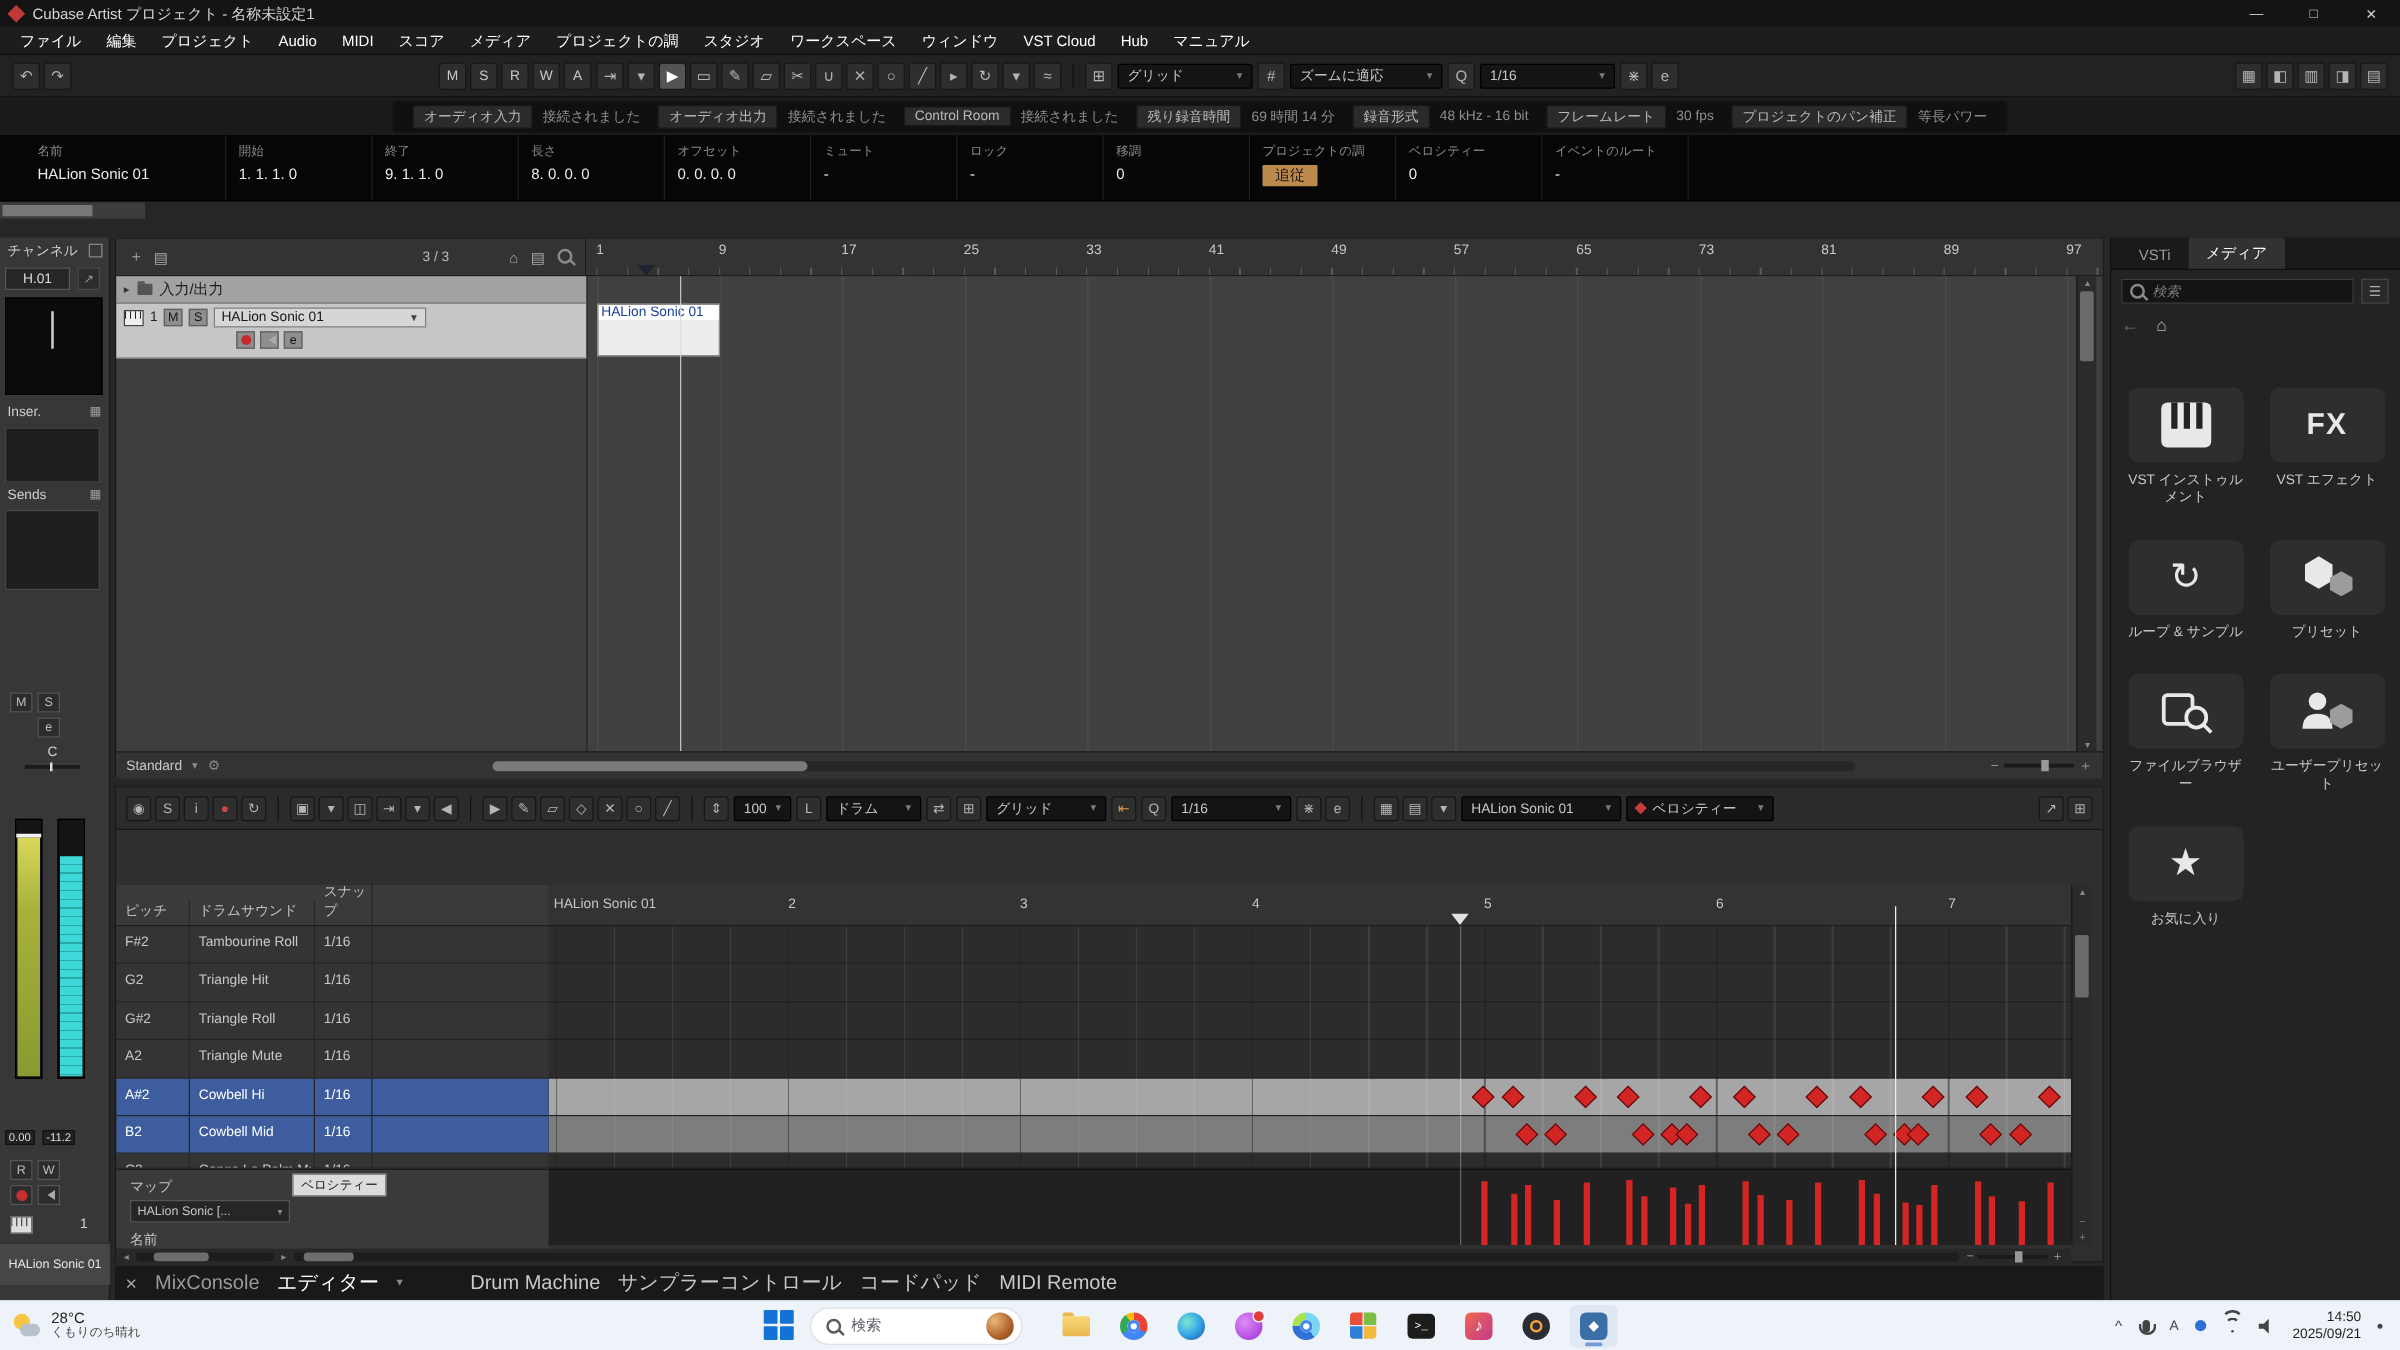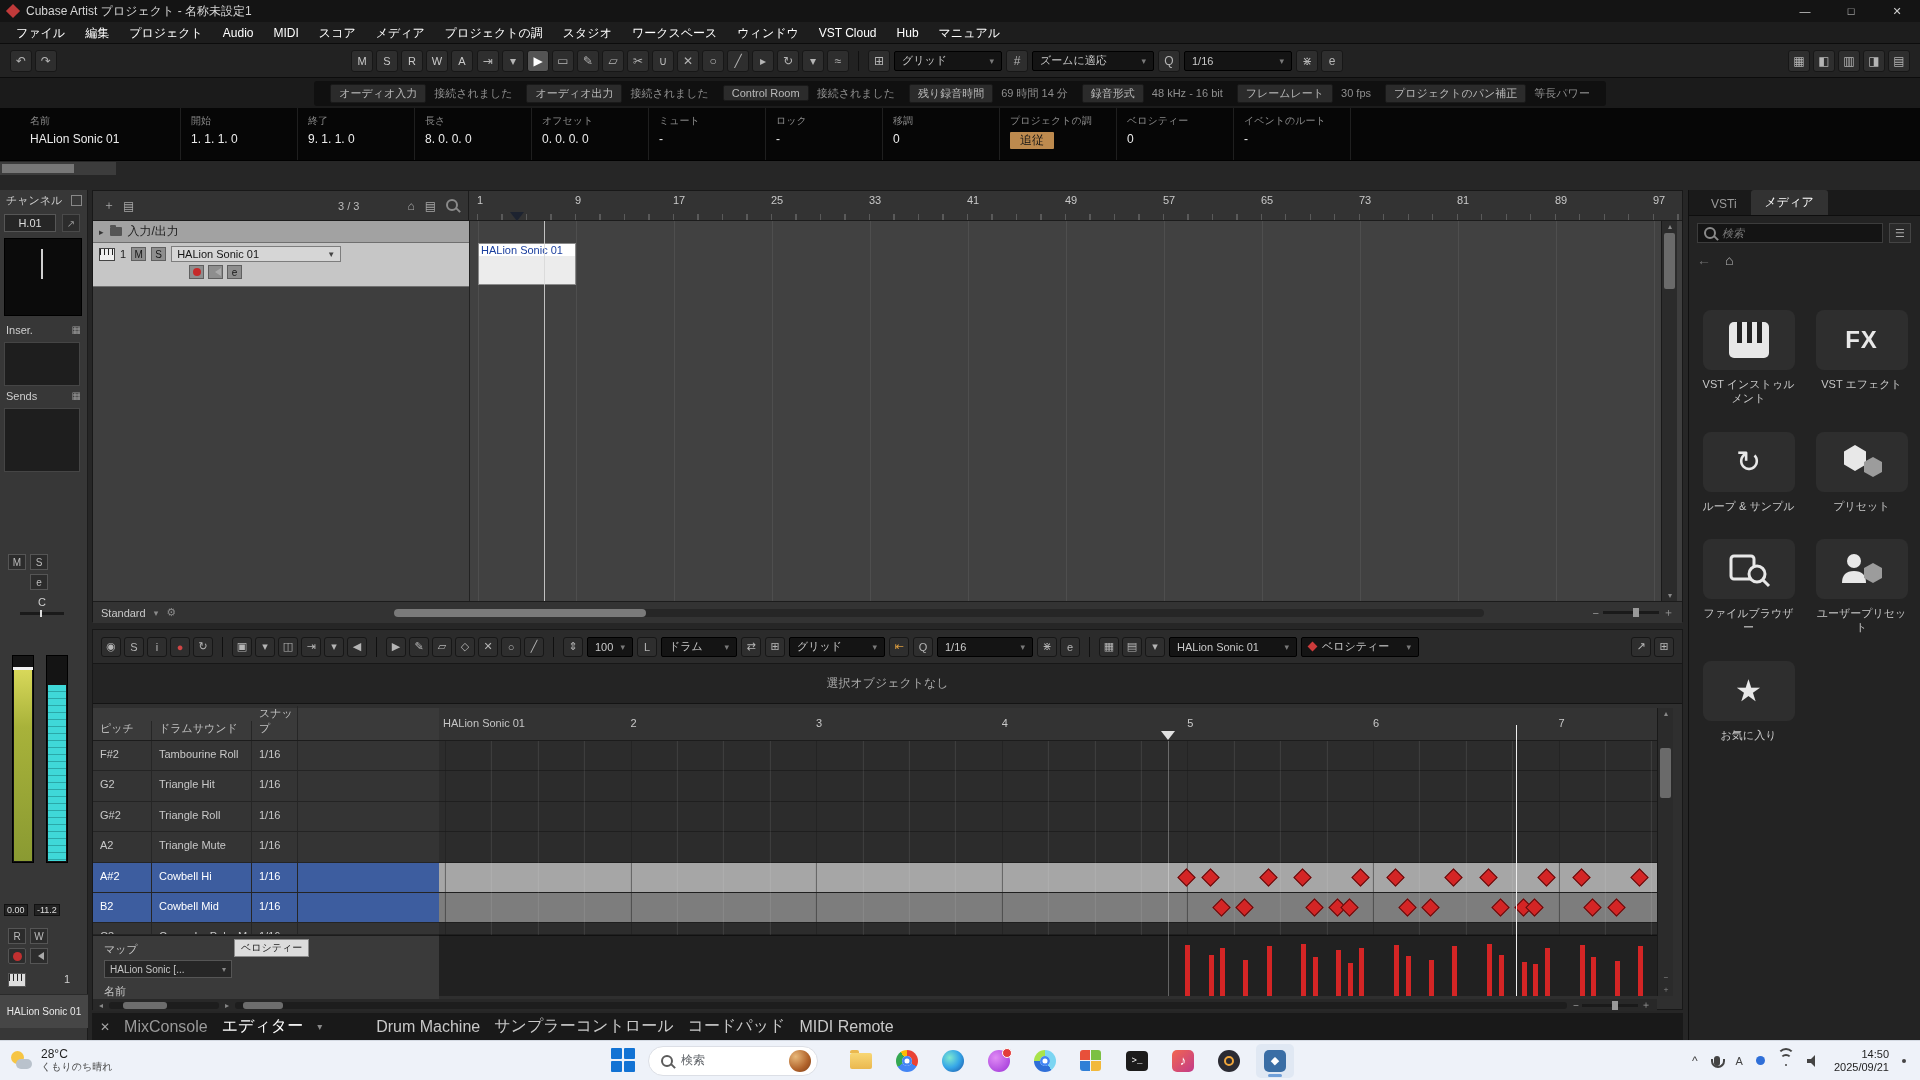--- a/index.html
+++ b/index.html
@@ -617,23 +617,20 @@
       <div class="combo w100" data-name="controller-select">
           <span class="dia" data-name="velocity-icon"></span>
           <span data-name="controller-select-value">ベロシティー</span>
           <span class="cv" data-name="chevron-down-icon">▾</span>
         </div>
       <div class="tb-group right" id="etRight">
           <div class="tbtn sm" data-name="open-window-icon">↗</div>
           <div class="tbtn sm" data-name="editor-setup-icon">⊞</div>
         </div>
     </div>
-    <div class="lz-info" data-name="selection-info-bar">
-        <span data-name="selection-info-text">選択オブジェクトなし</span>
-      </div>
 
     <div class="dr-header" data-name="drum-list-header">
       <span class="dh-cell dc-pitch" data-name="column-pitch">ピッチ</span>
       <span class="dh-cell dc-sound" data-name="column-drum-sound">ドラムサウンド</span>
       <span class="dh-cell dc-snap" data-name="column-snap">スナップ</span>
     </div>
     <div class="dr-rulerwrap" id="drRuler" data-name="editor-ruler">
       <span class="dr-part" data-name="part-name-label">HALion Sonic 01</span>
       <span class="dr-marker" data-name="edit-cursor-marker"></span>
     <div class="ruler-num" data-name="ruler-measure-number" style="left: 191.5px;">2</div>

